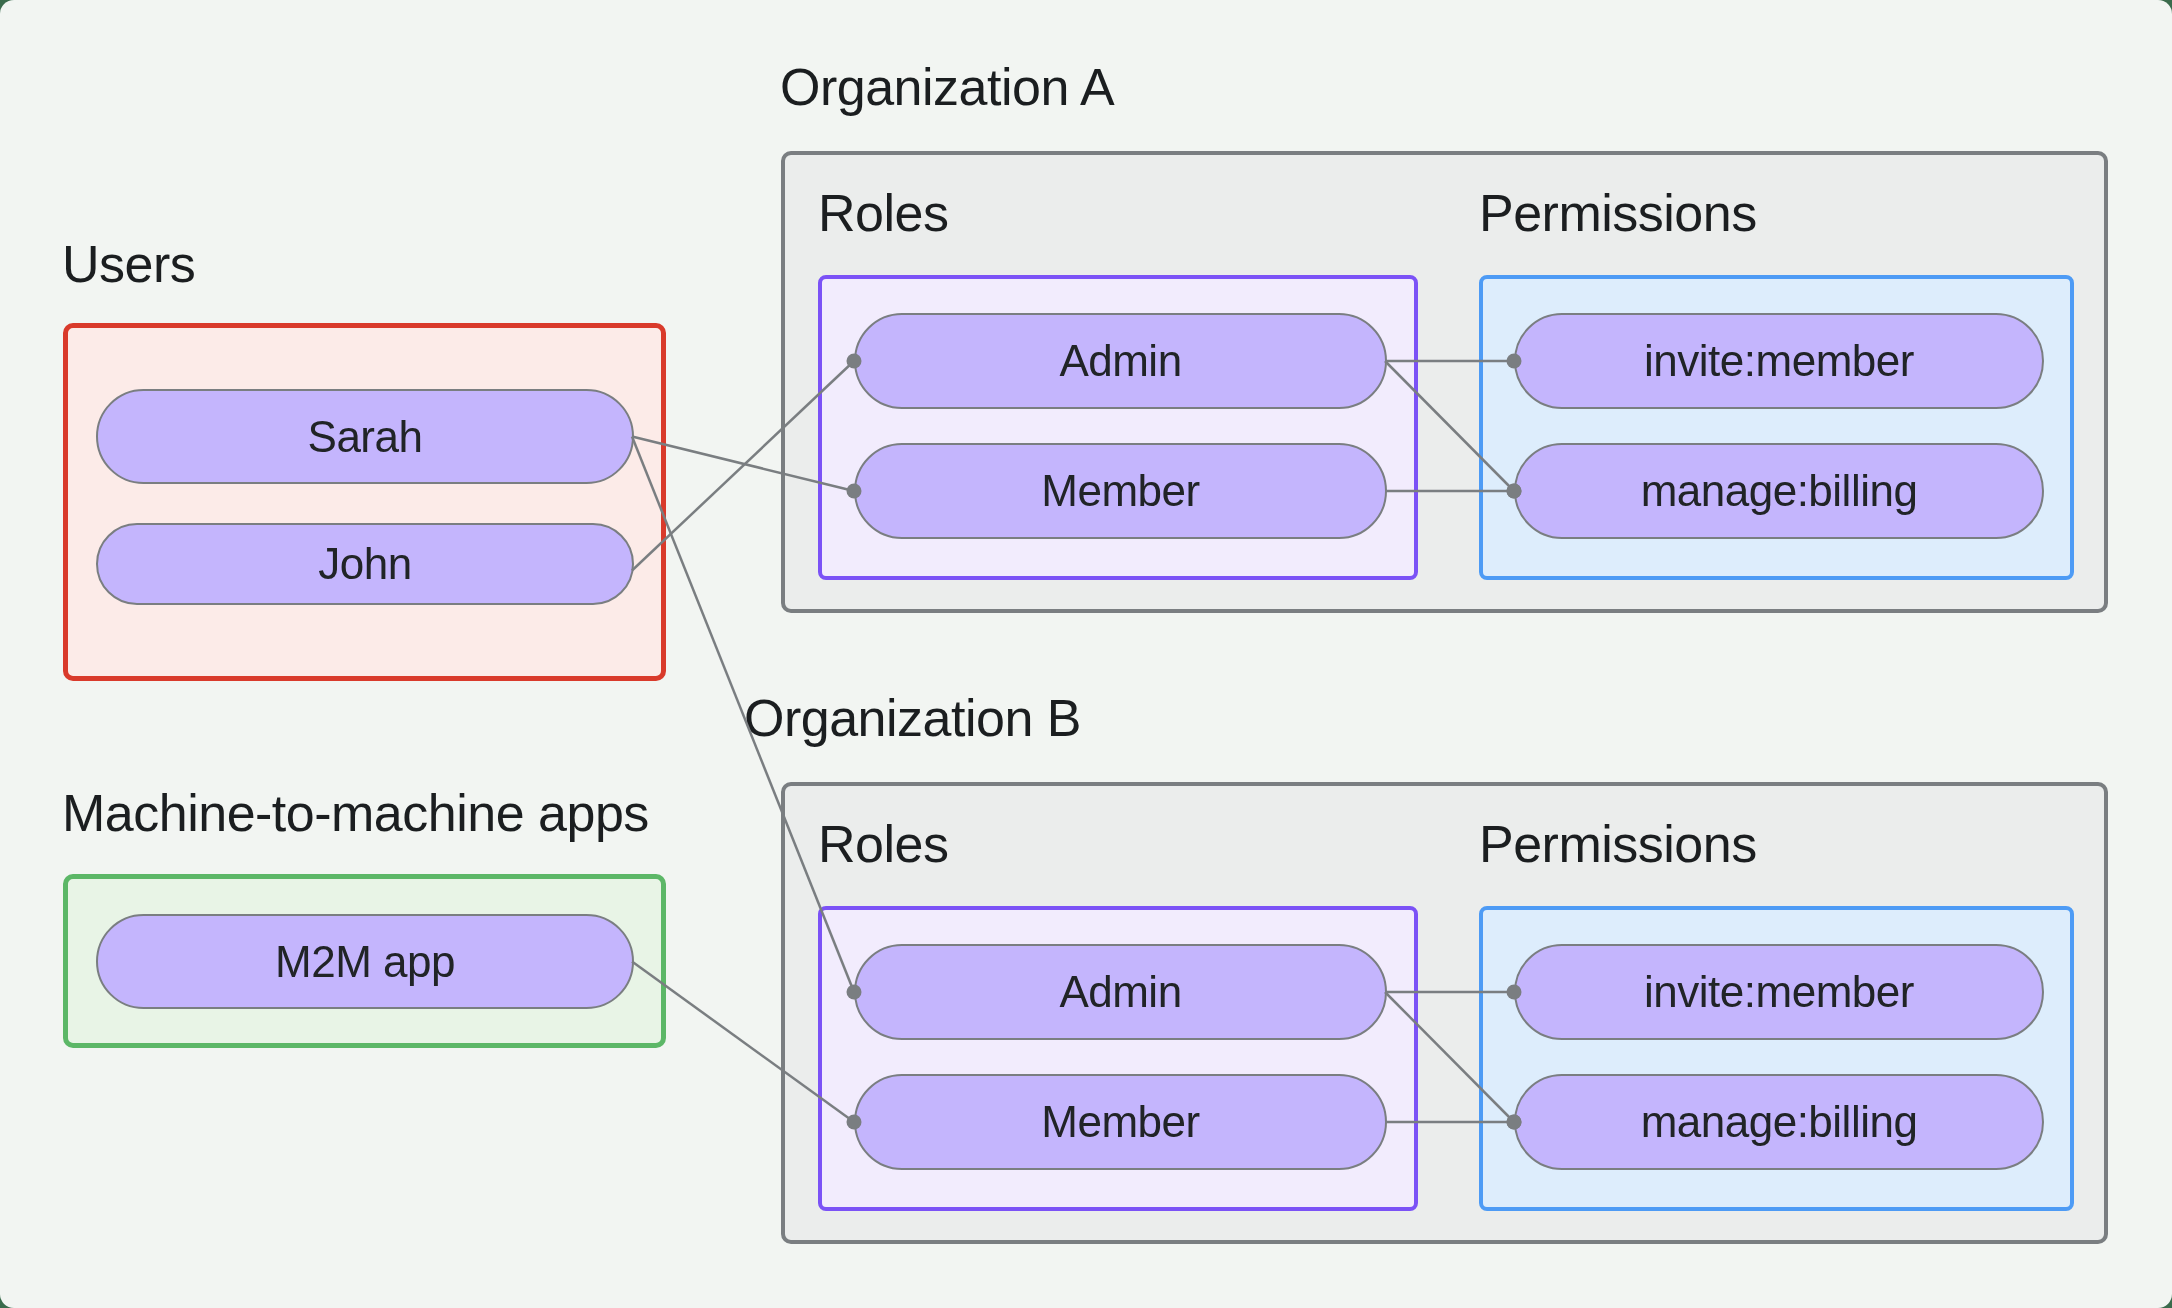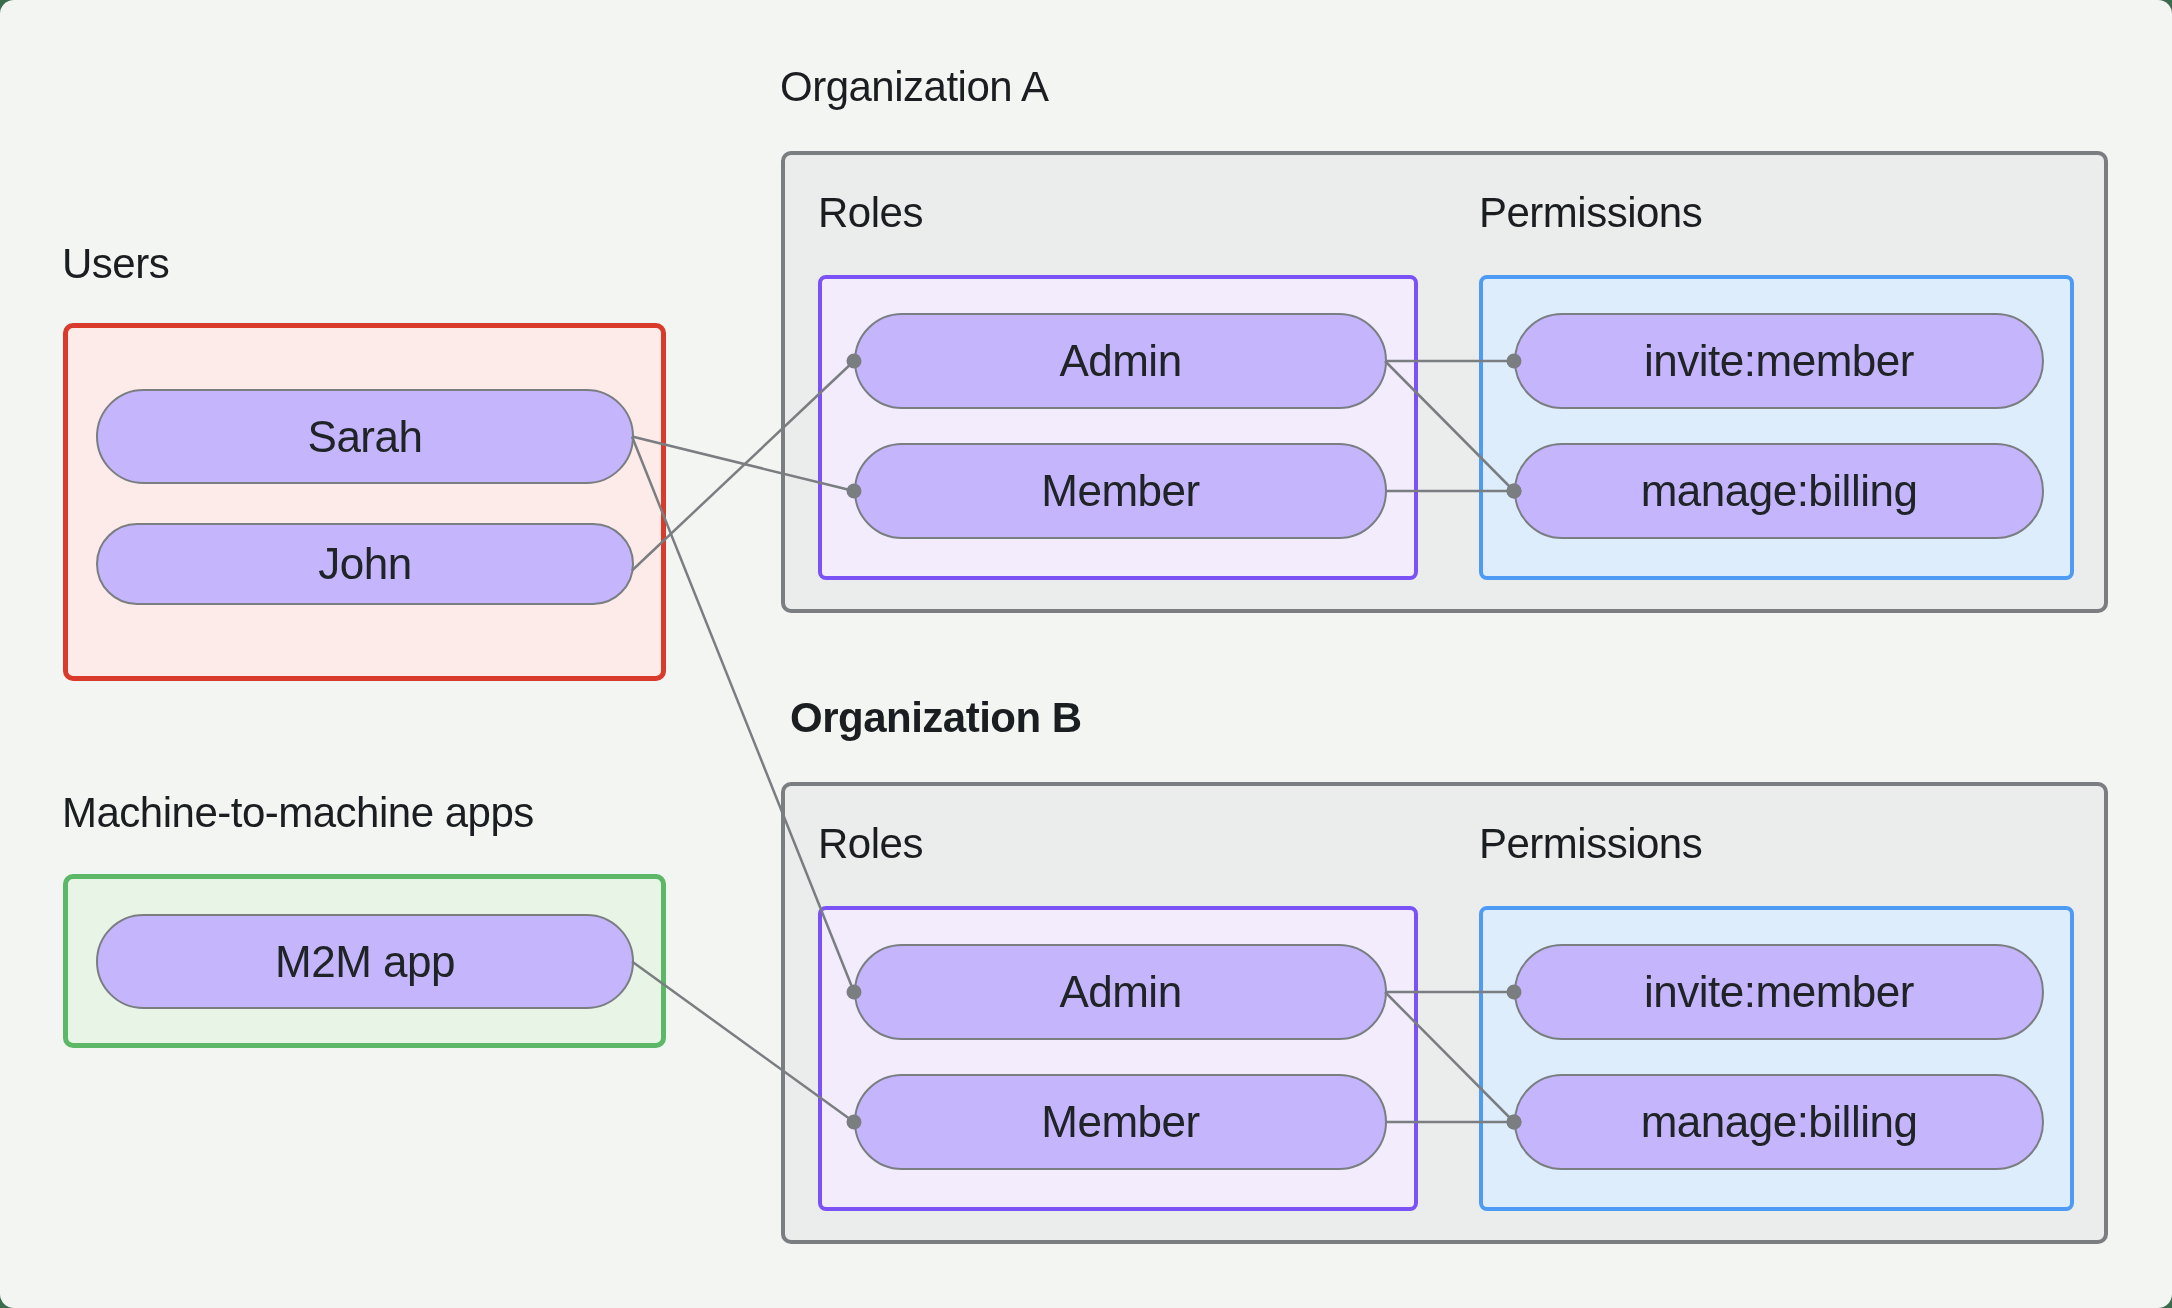--- a/index.html
+++ b/index.html
@@ -14,21 +14,21 @@
     position: absolute;
     inset: 0;
     width: 2172px;
     height: 1308px;
     background: #f2f5f2;
     border-radius: 14px;
     overflow: hidden;
   }
   .label {
     position: absolute;
-    font-size: 42px;
+    font-size: 52px;
     line-height: 46px;
     font-weight: 400;
     color: #1b1e20;
     letter-spacing: -0.5px;
     white-space: nowrap;
   }
   .group-box {
     position: absolute;
     box-sizing: border-box;
     border-radius: 10px;
@@ -65,21 +65,21 @@
   .pill-invite-a { left: 1514px; top: 313px;  width: 530px; height: 96px; }
   .pill-manage-a { left: 1514px; top: 443px;  width: 530px; height: 96px; }
   .pill-admin-b  { left: 854px;  top: 944px;  width: 533px; height: 96px; }
   .pill-member-b { left: 854px;  top: 1074px; width: 533px; height: 96px; }
   .pill-invite-b { left: 1514px; top: 944px;  width: 530px; height: 96px; }
   .pill-manage-b { left: 1514px; top: 1074px; width: 530px; height: 96px; }
 
   .lbl-users   { left: 62px;   top: 241px; }
   .lbl-m2m     { left: 62px;   top: 790px; }
   .lbl-org-a   { left: 780px;  top: 64px;  }
-  .lbl-org-b   { left: 790px;  top: 695px; font-weight: bold; }
+  .lbl-org-b   { left: 744px;  top: 695px; }
   .lbl-roles-a { left: 818px;  top: 190px; }
   .lbl-perms-a { left: 1479px; top: 190px; }
   .lbl-roles-b { left: 818px;  top: 821px; }
   .lbl-perms-b { left: 1479px; top: 821px; }
 
   #connector-layer {
     position: absolute;
     inset: 0;
     z-index: 10;
     pointer-events: none;

